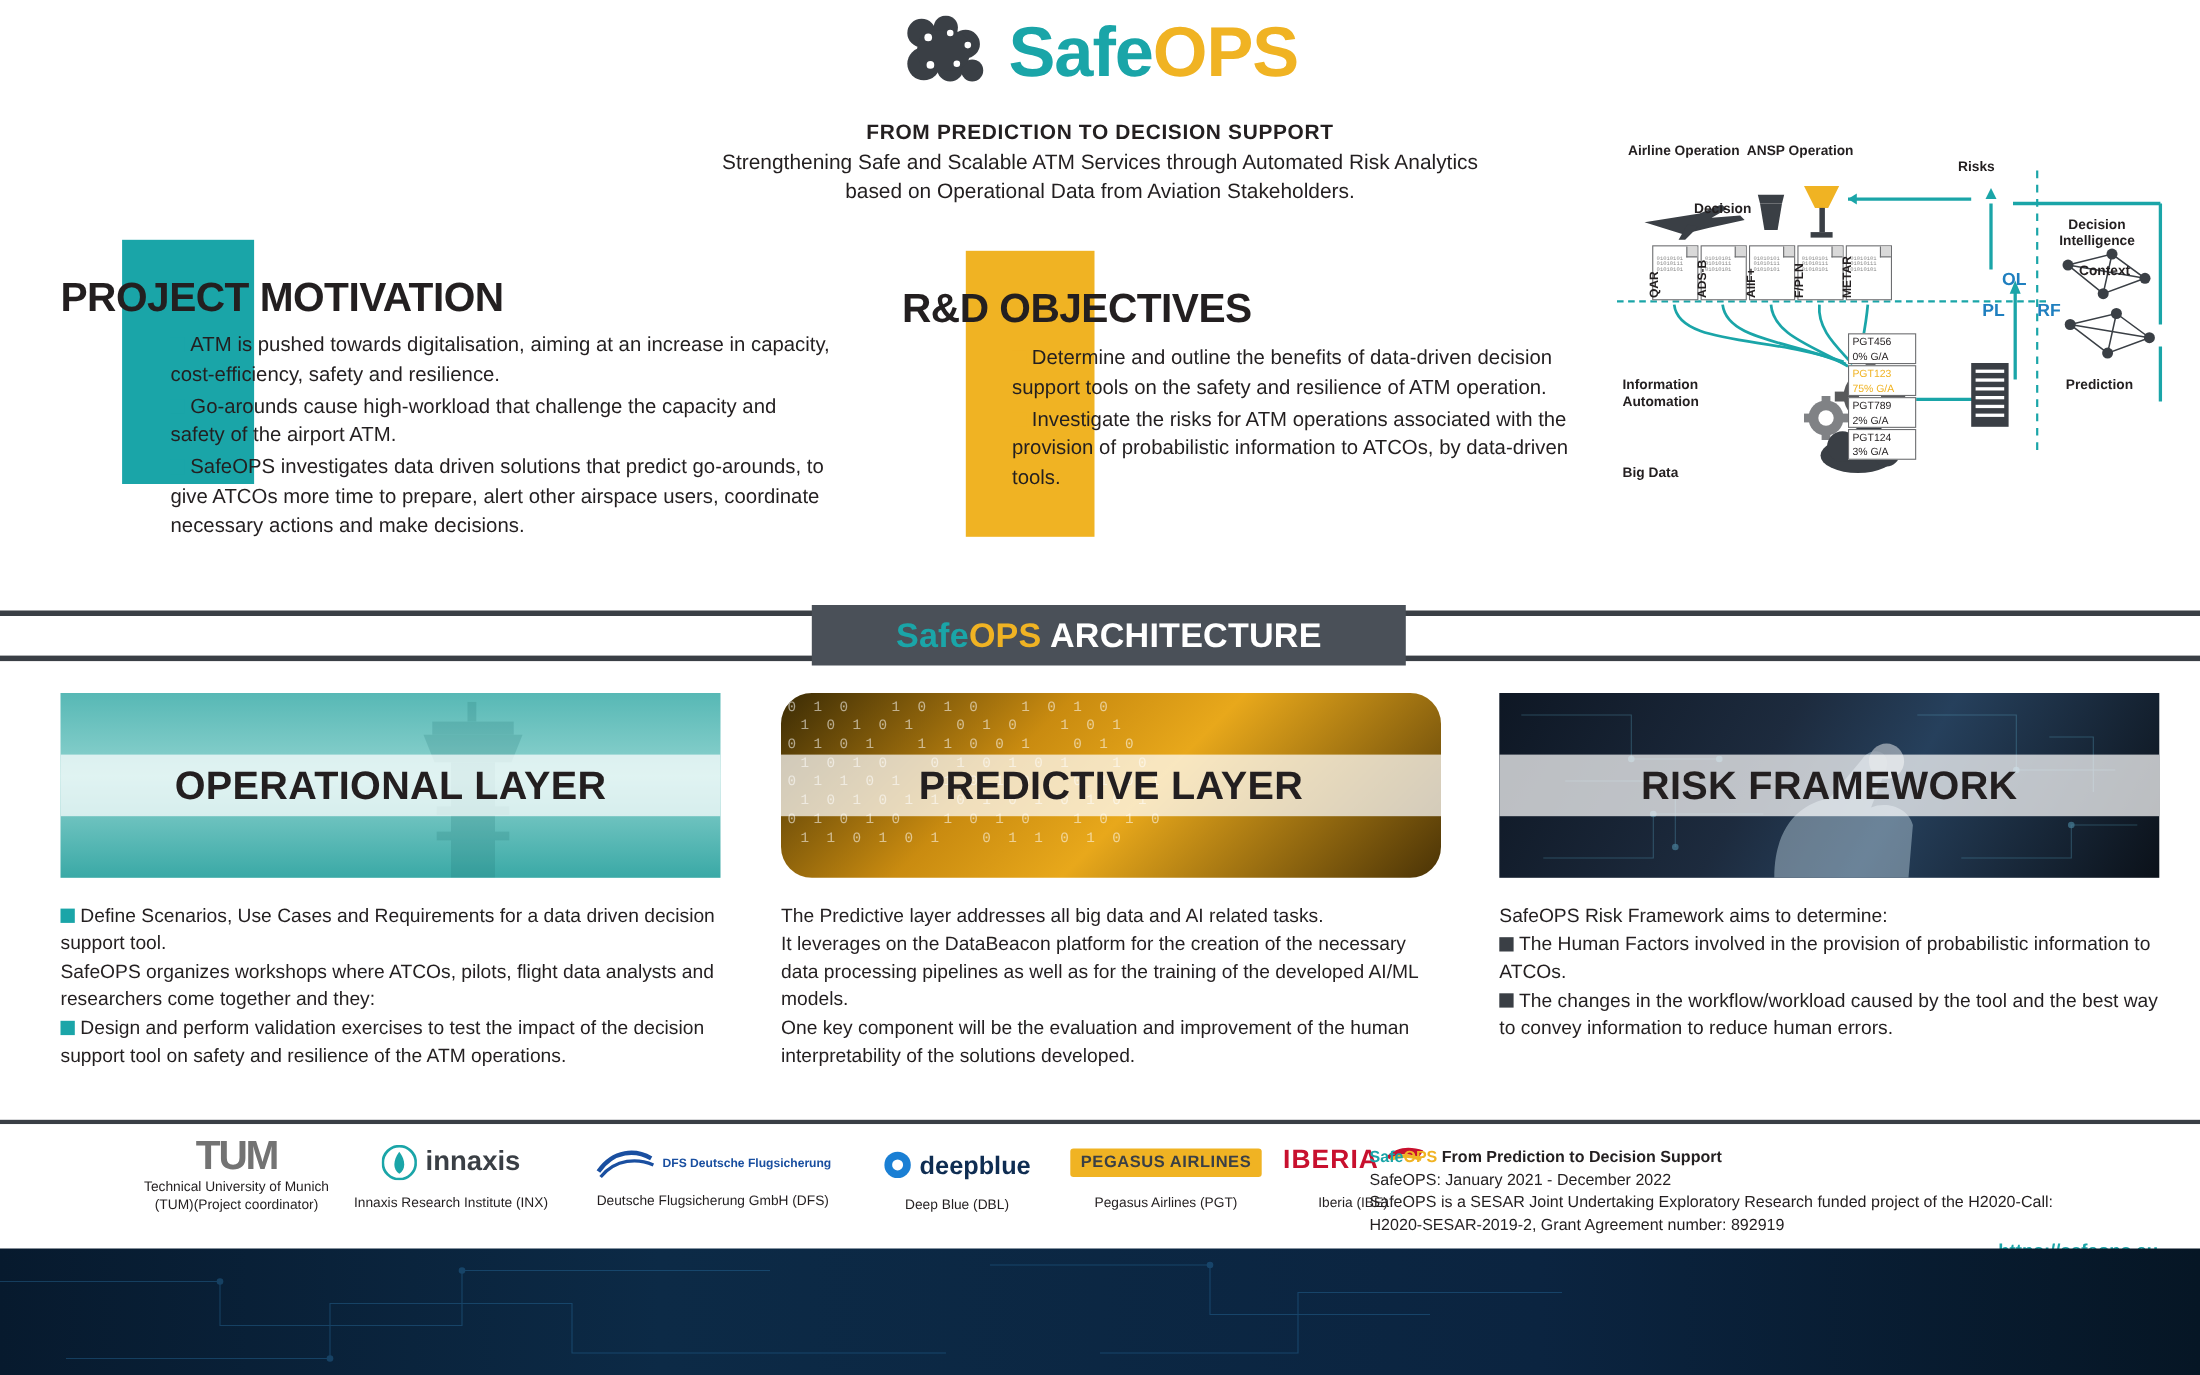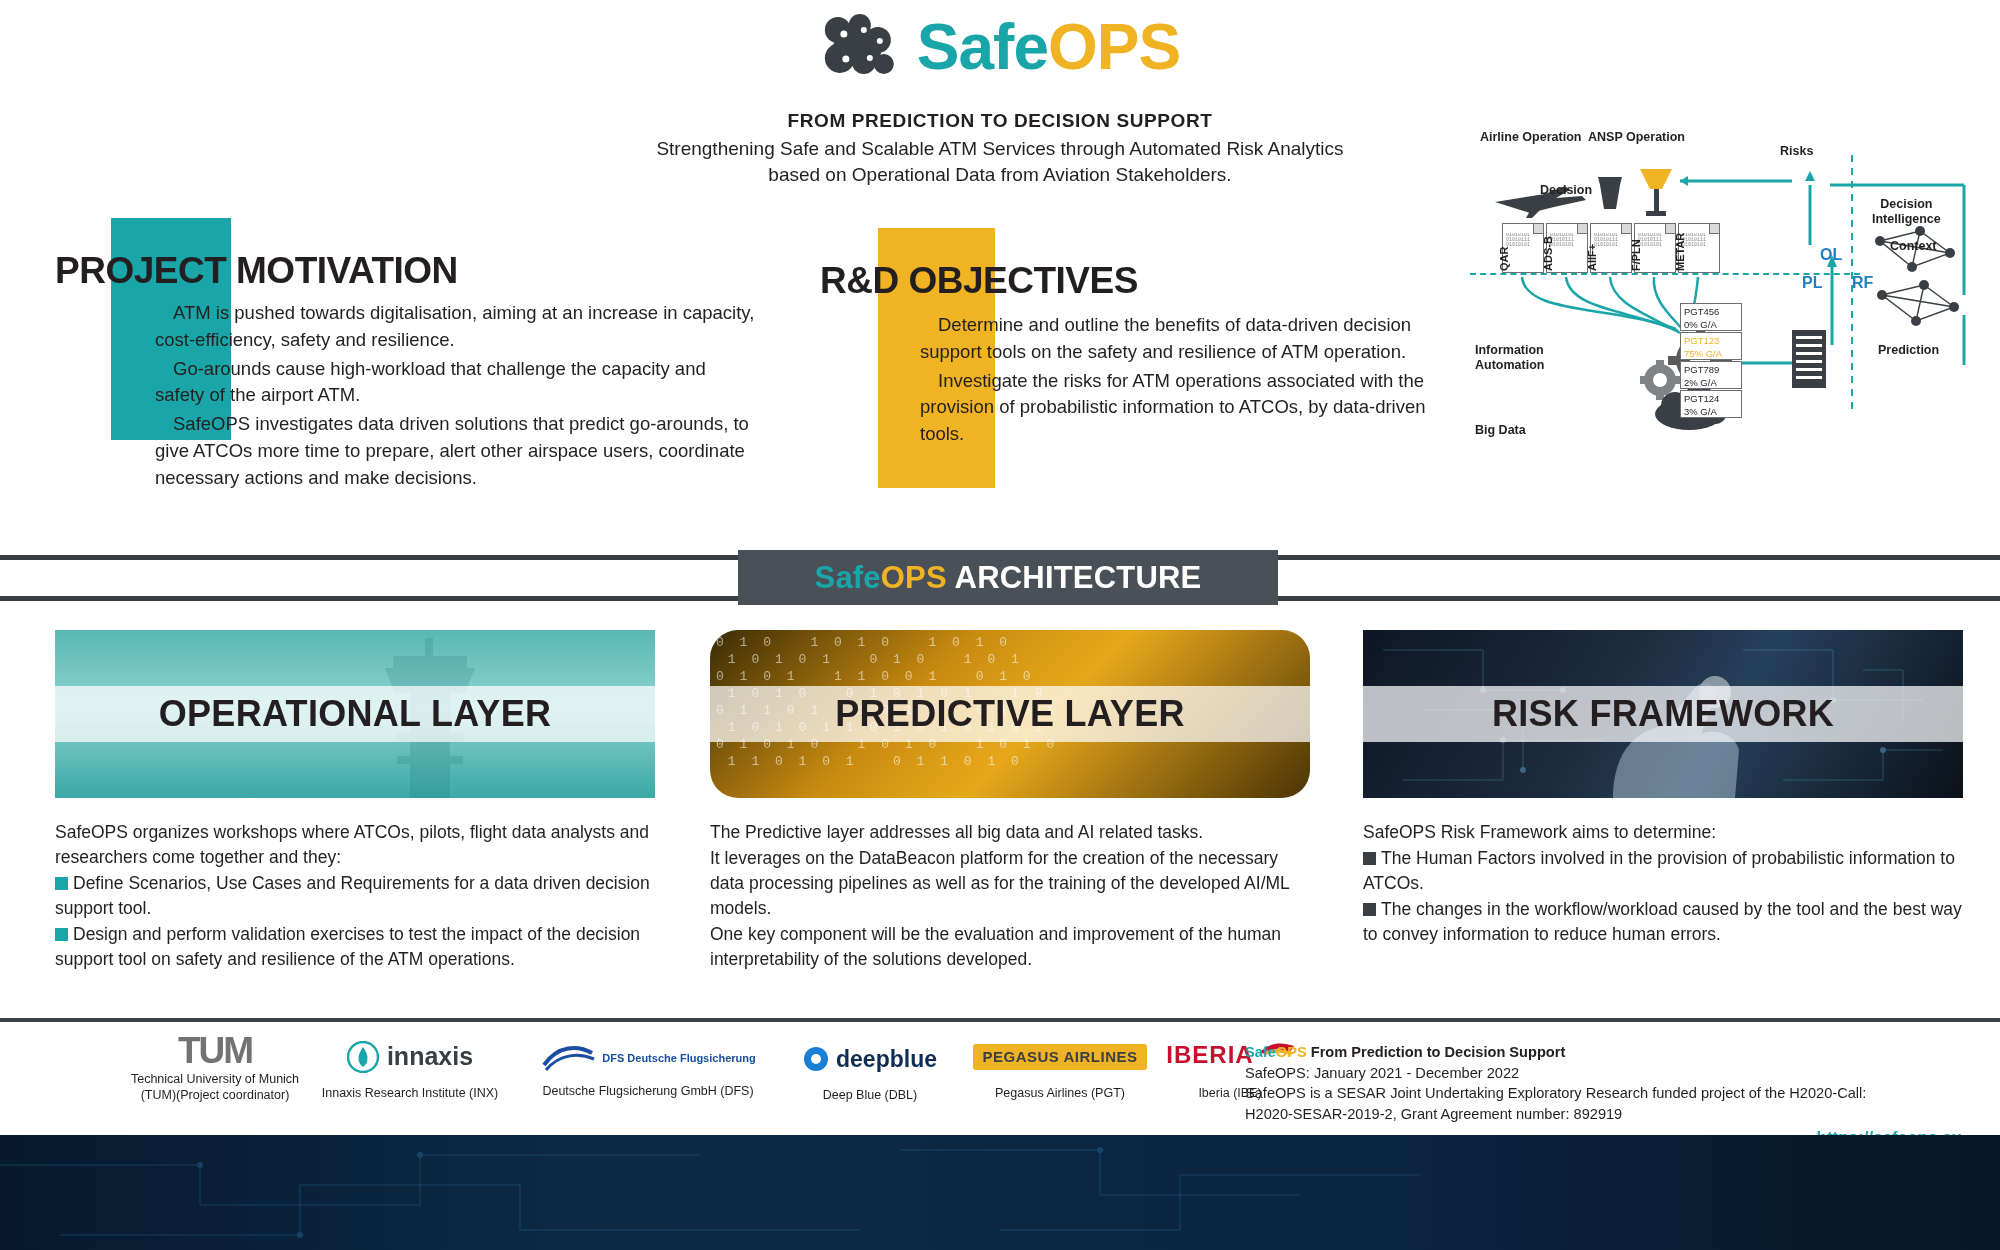--- a/index.html
+++ b/index.html
@@ -320,22 +320,22 @@
           <rect x="70" y="0" width="8" height="18"></rect>
           <rect x="42" y="95" width="66" height="8"></rect>
           <rect x="42" y="118" width="66" height="8"></rect>
         </g>
       </svg>
       <div class="strip">
           <span>OPERATIONAL LAYER</span>
         </div>
     </div>
     <div class="col-text">
+      <p><span class="bullet"></span><span>Define Scenarios, Use Cases and Requirements for a data driven decision support tool.</span></p>
       <p>SafeOPS organizes workshops where ATCOs, pilots, flight data analysts  and researchers come together and they:</p>
-      <p><span class="bullet"></span><span>Define Scenarios, Use Cases and Requirements for a data driven decision support tool.</span></p>
       <p><span class="bullet"></span><span>Design and perform validation exercises to test the impact of the decision support tool on safety and resilience of the ATM operations.</span></p>
     </div>
   </div>
 
   <div class="col" id="col2">
     <div class="banner b2">
       <div class="bin">0 1 0   1 0 1 0   1 0 1 0
  1 0 1 0 1   0 1 0   1 0 1
 0 1 0 1   1 1 0 0 1   0 1 0
  1 0 1 0   0 1 0 1 0 1   1 0

